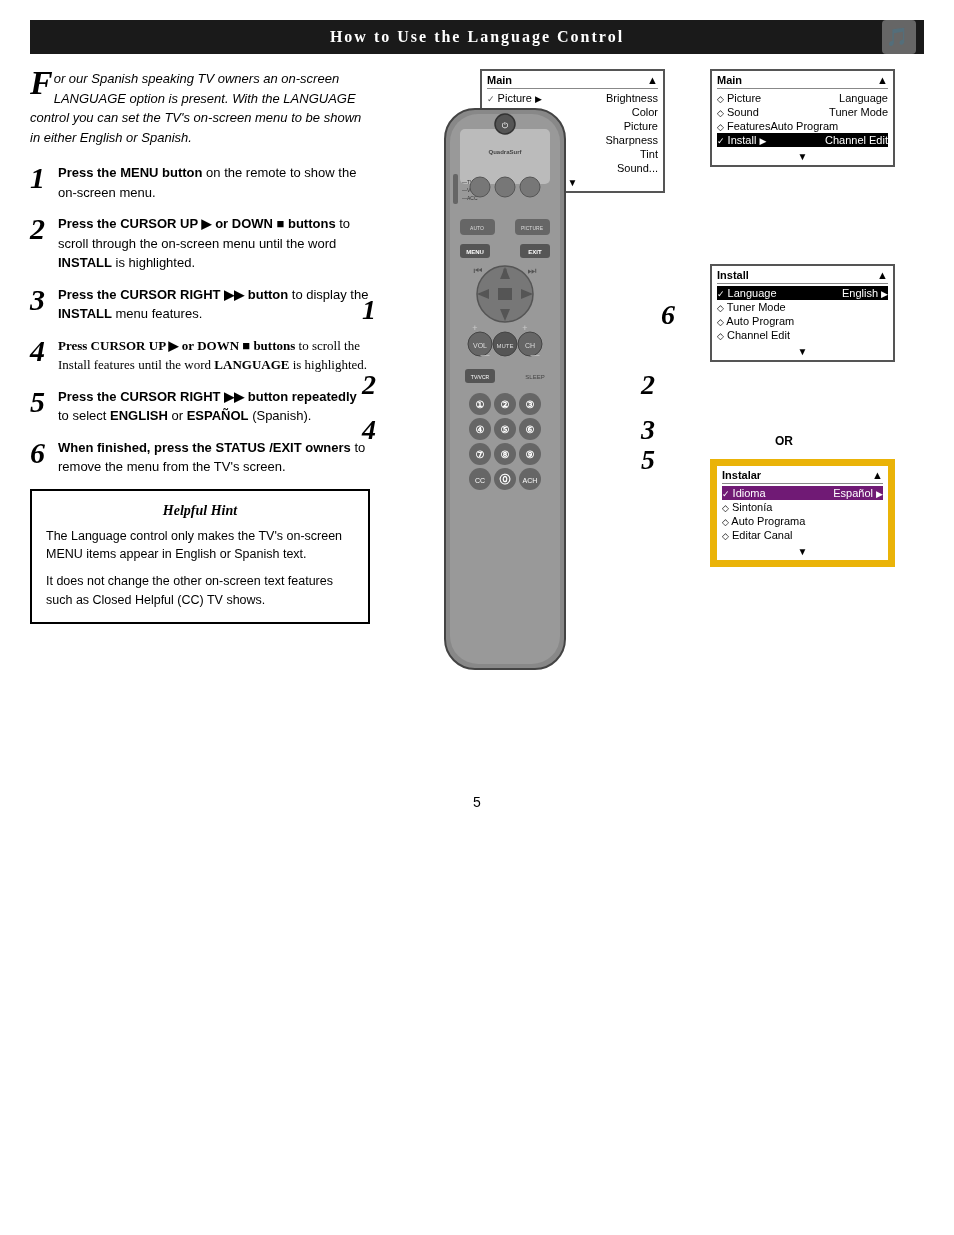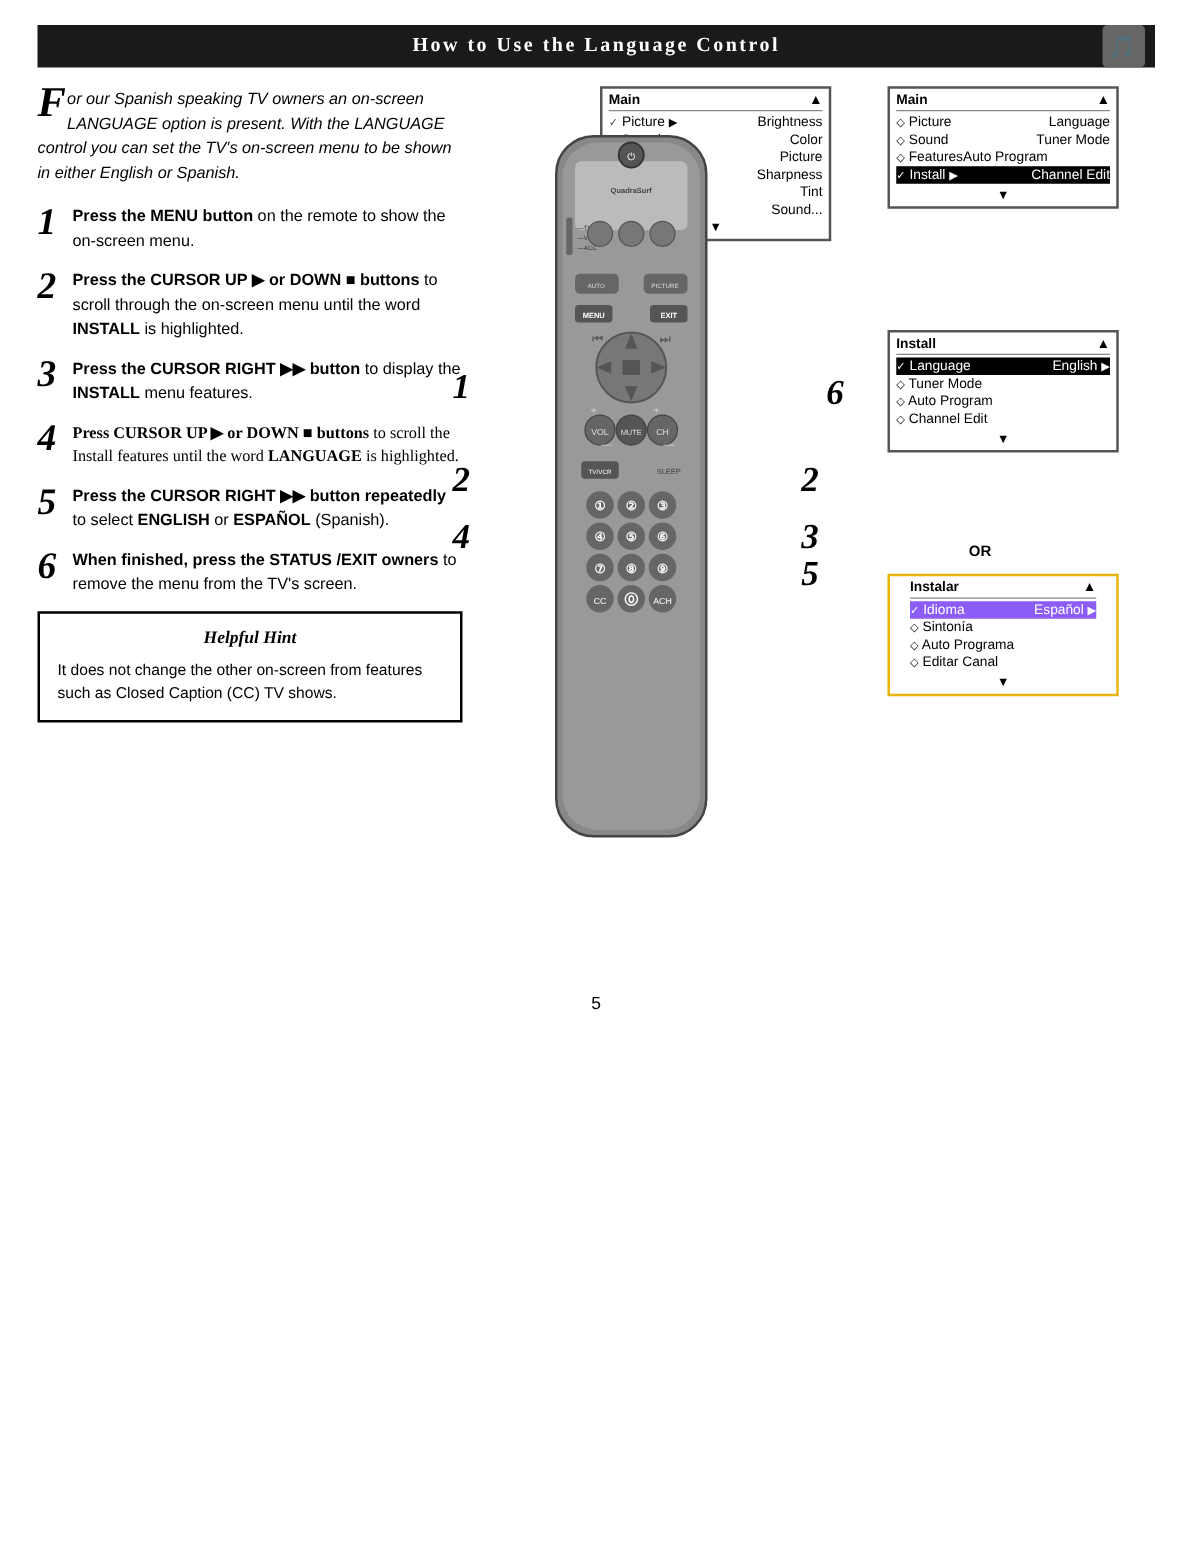--- a/index.html
+++ b/index.html
@@ -75,22 +75,25 @@
             <strong>When finished, press the STATUS /EXIT owners</strong> to remove the menu from the TV's screen.
           </div>
         </div>
 
       </div>
 
       <div style="border:2px solid #000;padding:12px 14px;margin-top:10px;">
         <div style="font-size:14px;font-weight:bold;font-style:italic;text-align:center;margin-bottom:8px;font-family:Georgia,serif;">
           <span>Helpful Hint</span>
         </div>
+        <div style="font-size:12.5px;line-height:1.5;margin-bottom:8px;">
+          <span>The Language control only makes the TV's on-screen MENU items appear in English or Spanish text.</span>
+        </div>
         <div style="font-size:12.5px;line-height:1.5;">
-          <span>It does not change the other on-screen from features such as Closed Caption (CC) TV shows.</span>
+          <span>It does not change the other on-screen text features such as Closed Helpful (CC) TV shows.</span>
         </div>
       </div>
 
     </div>
 
     <div style="flex:1;position:relative;min-height:700px;">
 
       <div style="position:absolute;left:100px;top:0;width:185px;border:2px solid #555;background:#fff;font-size:11px;padding:3px 5px;">
         <div style="display:flex;justify-content:space-between;border-bottom:1px solid #888;padding-bottom:2px;margin-bottom:2px;">
           <span style="font-weight:bold;">Main</span>
@@ -163,26 +166,26 @@
         <div style="display:flex;justify-content:space-between;padding:1px 0;">
           <span><span style="font-size:9px;">◇</span> Channel Edit</span>
         </div>
         <div style="text-align:center;padding-top:4px;font-size:10px;">▼</div>
       </div>
 
       <div style="position:absolute;left:395px;top:365px;font-size:12px;font-weight:bold;">
         <span>OR</span>
       </div>
 
-      <div style="position:absolute;left:330px;top:390px;width:185px;border:2px solid #eab308;background:#fff;font-size:11px;padding:3px 16px;">
+      <div style="position:absolute;left:330px;top:390px;width:185px;border:7px solid #eab308;background:#fff;font-size:11px;padding:3px 5px;">
         <div style="display:flex;justify-content:space-between;border-bottom:1px solid #888;padding-bottom:2px;margin-bottom:2px;">
           <span style="font-weight:bold;">Instalar</span>
           <span>▲</span>
         </div>
-        <div style="display:flex;justify-content:space-between;padding:1px 0;background:#8b5cf6;color:#fff;">
+        <div style="display:flex;justify-content:space-between;padding:1px 0;background:#701a75;color:#fff;">
           <span><span style="font-size:9px;">✓</span> Idioma</span>
           <span>Español <span style="font-size:9px;">▶</span></span>
         </div>
         <div style="padding:1px 0;">
           <span><span style="font-size:9px;">◇</span> Sintonía</span>
         </div>
         <div style="padding:1px 0;">
           <span><span style="font-size:9px;">◇</span> Auto Programa</span>
         </div>
         <div style="padding:1px 0;">

